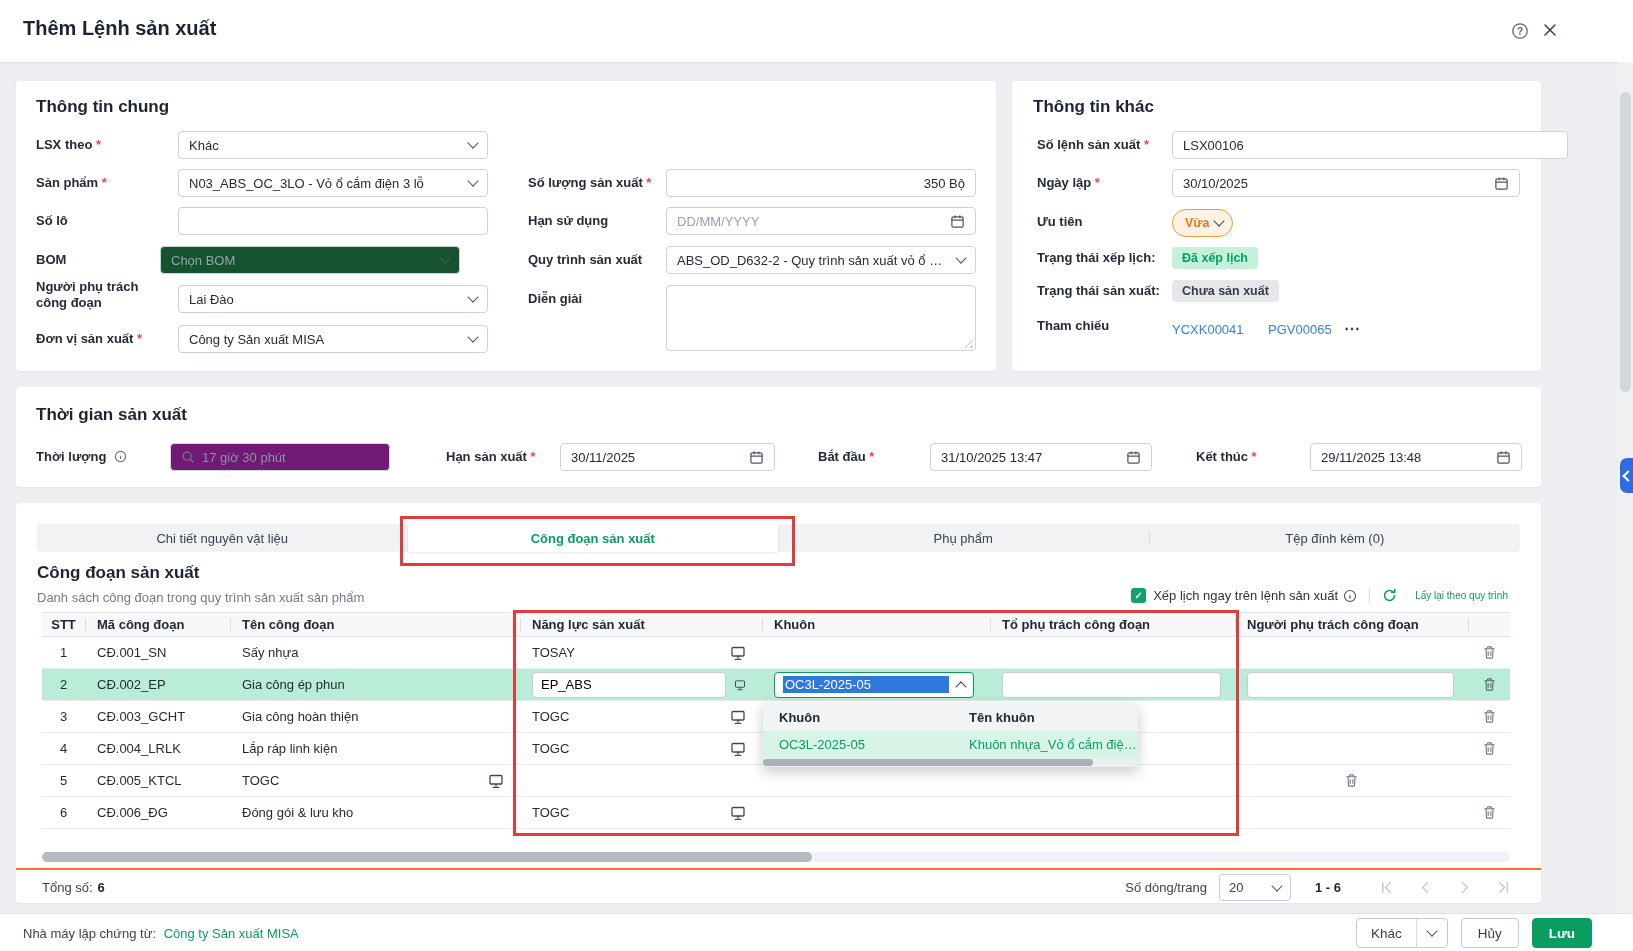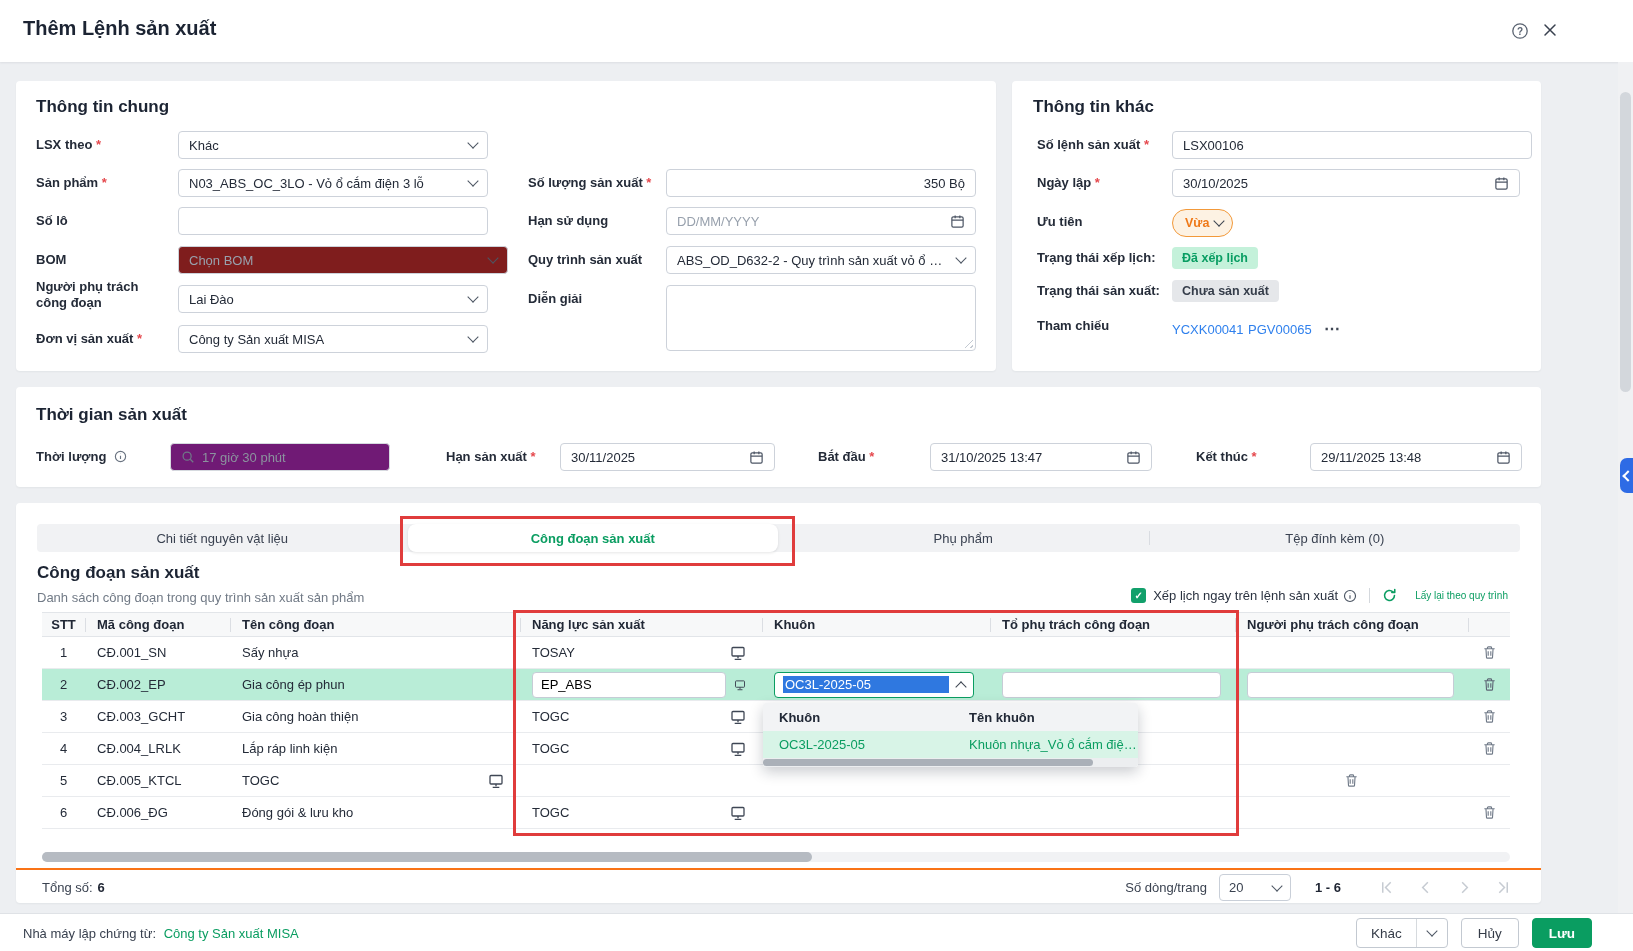--- a/index.html
+++ b/index.html
@@ -28,21 +28,21 @@
   .pill{position:absolute;height:26px;border:1px solid #f2993a;background:#fdf2e3;border-radius:14px;display:inline-flex;align-items:center;padding:0 9px 0 12px;cursor:pointer}
   .pill .ptxt{color:#ef7918;font-size:12.5px;font-weight:700;margin-right:6px}
   .link{color:#2f80ed;font-size:13px;text-decoration:none;cursor:pointer}
   .glink{color:#0a9d61;cursor:pointer}
   
   .ta-wrap{position:absolute;border:1px solid #cdd2da;border-radius:4px;background:#fff;box-sizing:border-box}
   .ta-wrap textarea{width:100%;height:100%;border:0;resize:none;outline:none;box-sizing:border-box;padding:6px 10px;font-family:inherit;font-size:13px;background:transparent}
   .ta-wrap::after{content:"";position:absolute;right:2px;bottom:2px;width:10px;height:10px;background:repeating-linear-gradient(135deg,#c4cad2 0 1px,transparent 1px 4px);clip-path:polygon(100% 0,100% 100%,0 100%)}
   
   .tabs{position:absolute;left:21px;top:21px;width:1483px;height:28px;background:#f1f2f4;border-radius:4px;display:flex;align-items:stretch;padding:0;box-sizing:border-box}
-  .tab{flex:1;display:flex;align-items:center;justify-content:center;font-size:13px;color:#394150;cursor:pointer;border-radius:8px;position:relative}
+  .tab{flex:1;display:flex;align-items:center;justify-content:center;font-size:13px;color:#394150;cursor:pointer;border-radius:0;position:relative}
   .tab.active{background:#fff;color:#0a9d61;font-weight:700;box-shadow:0 1px 3px rgba(0,0,0,.10);margin:0}
   .tabdiv{width:1px;height:14px;background:#d9dce1;align-self:center}
   
   .tbl{position:absolute;left:26px;top:109px;width:1468px}
   .tr{display:grid;grid-template-columns:43px 145px 290px 242px 228px 245px 233px 42px;align-items:center;height:32px;border-bottom:1px solid #e9ebee;font-size:13px;color:#242b38;box-sizing:border-box}
   .tr.head{height:25px;background:#f7f8f9;border-top:1px solid #e2e5e9;border-bottom:1px solid #e2e5e9;font-weight:700;color:#20273372;color:#212836}
   .td{padding-left:12px;white-space:nowrap;overflow:hidden;text-overflow:ellipsis;position:relative;height:100%;display:flex;align-items:center;box-sizing:border-box}
   .td.c{justify-content:center;padding-left:0}
   .tr.head .td:not(:first-child)::before{content:"";position:absolute;left:0;top:5px;height:14px;width:1px;background:#dbdee3}
   .tr.hl{background:#b9edd7}
@@ -109,21 +109,21 @@
     <div class="lbl req" style="left:20px;top:88px">Sản phẩm</div>
     <div class="ctrl" style="left:162px;top:88px;width:310px;cursor:pointer">
       <span class="txt">N03_ABS_OC_3LO - Vỏ ổ cắm điện 3 lỗ</span>
       <span class="chev"></span>
     </div>
 
     <div class="lbl" style="left:20px;top:126px">Số lô</div>
     <input class="fld" style="left: 162px; top: 126px; width: 310px;">
 
     <div class="lbl" style="left:20px;top:165px">BOM</div>
-    <div class="ctrl" style="left:162px;top:165px;width:330px;background:#7f1d1d;cursor:pointer">
+    <div class="ctrl" style="left:144px;top:165px;width:300px;background:#14532d;cursor:pointer">
       <span class="txt ph">Chọn BOM</span>
       <span class="chev"></span>
     </div>
 
     <div class="lbl" style="left:20px;top:198px;width:136px;line-height:16px">Người phụ trách công đoạn</div>
     <div class="ctrl" style="left:162px;top:204px;width:310px;cursor:pointer">
       <span class="txt">Lai Đào</span>
       <span class="chev"></span>
     </div>
 
@@ -154,21 +154,21 @@
     <div class="lbl" style="left:512px;top:204px">Diễn giải</div>
     <div class="ta-wrap" style="left:650px;top:204px;width:310px;height:66px">
       <textarea style=""></textarea>
     </div>
   </div>
 
   <div class="card" style="left:1012px;top:81px;width:529px;height:290px">
     <div class="sec-title" style="left:21px;top:16px">Thông tin khác</div>
 
     <div class="lbl req" style="left:25px;top:50px">Số lệnh sản xuất</div>
-    <input class="fld" style="left: 160px; top: 50px; width: 360px;" value="LSX00106">
+    <input class="fld" style="left: 160px; top: 50px; width: 396px;" value="LSX00106">
 
     <div class="lbl req" style="left:25px;top:88px">Ngày lập</div>
     <input class="fld" style="left: 160px; top: 88px; width: 348px; padding-right: 14px;" value="30/10/2025">
     <span class="icon-in" style="left:482px;top:95px">
       <svg width="15" height="15" viewBox="0 0 16 16" fill="none" stroke="#4d5665" stroke-width="1.3">
           <rect x="2" y="3" width="12" height="11" rx="1.5"></rect>
           <path d="M2 6.5h12M5.5 1.5v3M10.5 1.5v3"></path>
         </svg>
     </span>
 
@@ -180,21 +180,21 @@
 
     <div class="lbl" style="left:25px;top:163px">Trạng thái xếp lịch:</div>
     <span class="badge b-green" style="left:160px;top:166px">Đã xếp lịch</span>
 
     <div class="lbl" style="left:25px;top:196px">Trạng thái sản xuất:</div>
     <span class="badge b-gray" style="left:160px;top:199px">Chưa sản xuất</span>
 
     <div class="lbl" style="left:25px;top:231px">Tham chiếu</div>
     <span style="position:absolute;left:160px;top:238px">
       <a class="link">YCXK00041</a>
-      <a class="link" style="margin-left:0">PGV00065</a>
+      <a class="link" style="margin-left:20px">PGV00065</a>
       <span style="margin-left:8px;color:#3f4754;font-weight:700;cursor:pointer">⋯</span>
     </span>
   </div>
 
   <div class="card" style="left:16px;top:387px;width:1525px;height:100px">
     <div class="sec-title" style="left:20px;top:18px">Thời gian sản xuất</div>
 
     <div class="lbl" style="left:20px;top:56px"><span>Thời lượng</span>
       <svg style="vertical-align:-2px;margin-left:4px" width="13" height="13" viewBox="0 0 16 16" fill="none" stroke="#6b7482" stroke-width="1.4">
           <circle cx="8" cy="8" r="6.3"></circle>

